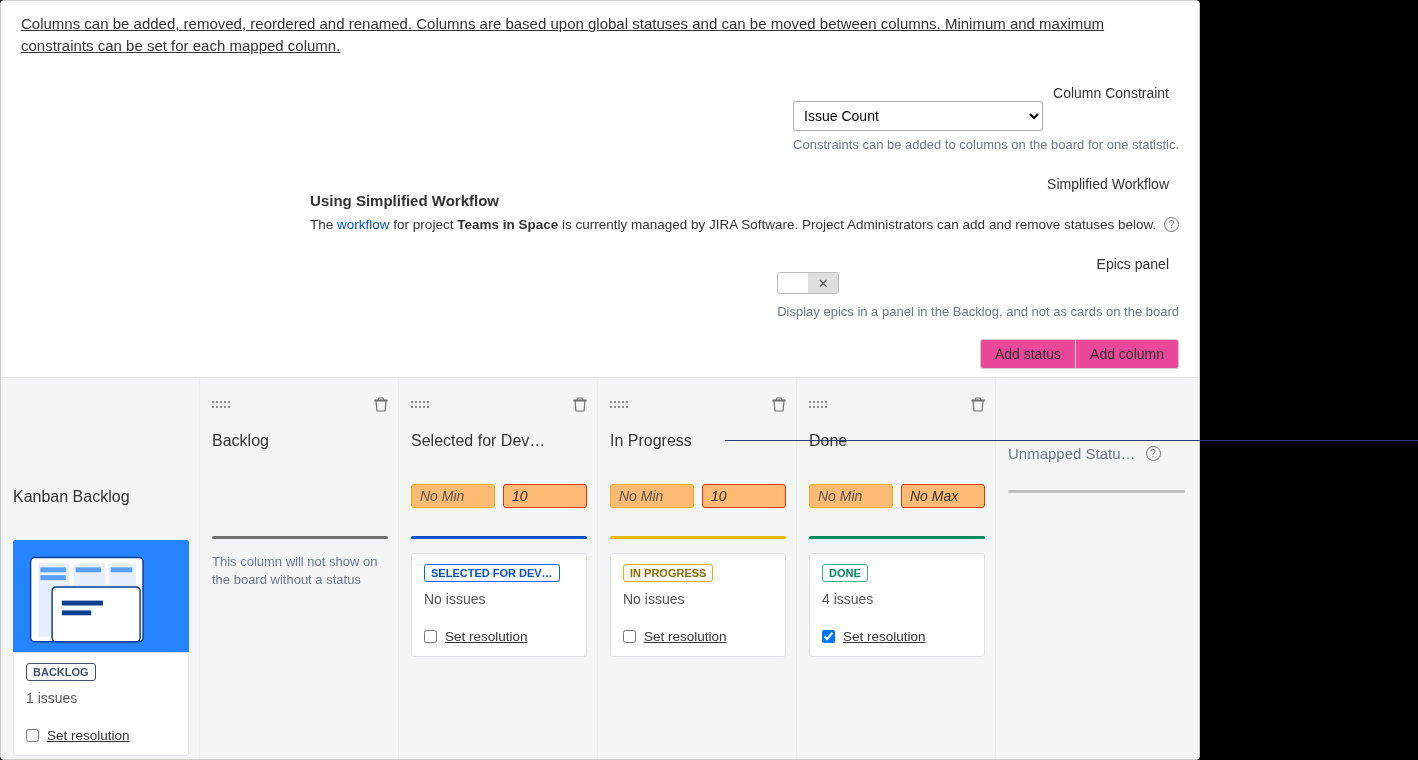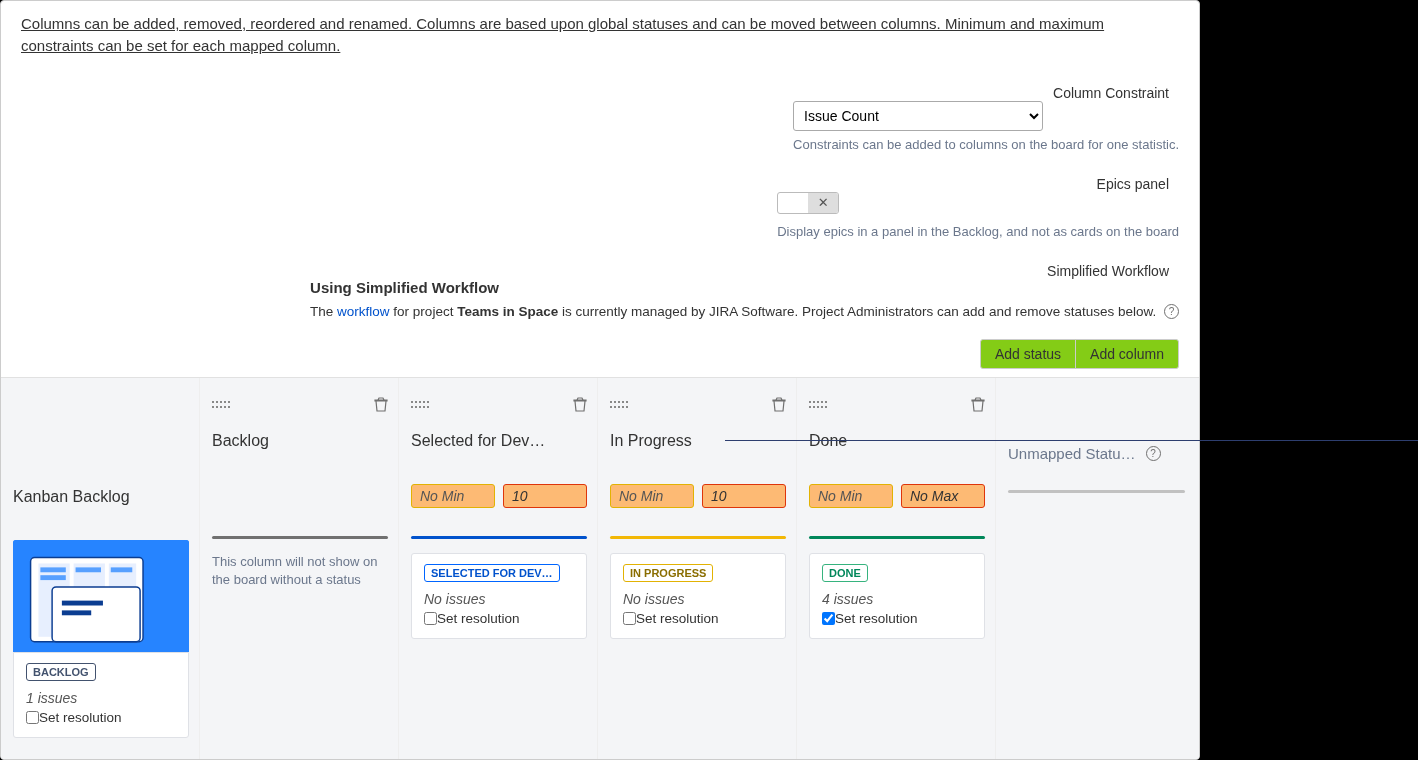--- a/index.html
+++ b/index.html
@@ -107,21 +107,21 @@
   .toggle-half.active { background: #dedede; }
   .toolbar {
     display: flex;
     justify-content: flex-end;
     padding: 0 20px 8px 20px;
     gap: 0;
   }
   .btn-group { display: inline-flex; }
   .btn {
     border: 1px solid #ccc;
-    background: #84cc16;
+    background: #ec4899;
     height: 30px;
     padding: 0 14px;
     font-size: 14px;
     color: #333;
     cursor: pointer;
     display: inline-flex;
     align-items: center;
   }
   .btn-left { border-radius: 3px 0 0 3px; }
   .btn-right { border-radius: 0 3px 3px 0; margin-left: -1px; }
@@ -231,28 +231,29 @@
     text-overflow: ellipsis;
   }
   .loz-blue  { color: #0052cc; border-color: #0065ff; background: #fff; }
   .loz-yellow{ color: #8a6d00; border-color: #e2b203; background: #fff; }
   .loz-green { color: #00875a; border-color: #36b37e; background: #fff; }
   .loz-gray  { color: #42526e; border-color: #42526e; background: #fff; }
   .issues-count {
     font-size: 14px;
     color: #555;
     margin-top: 6px;
-    font-style: italic;
   }
   .resolution-row {
-    margin-top: 4px;
+    margin-top: 22px;
     font-size: 13.5px;
     color: #333;
     display: flex;
     align-items: center;
+    gap: 8px;
+    text-decoration: underline;
   }
   .unmapped-title {
     font-size: 15px;
     color: #6b778c;
     margin-top: 51px;
     display: flex;
     align-items: center;
     gap: 6px;
     white-space: nowrap;
   }
@@ -288,40 +289,40 @@
       <div class="form-label">Column Constraint</div>
       <div class="form-field">
         <select class="constraint-select">
           <option>Issue Count</option>
         </select>
         <div class="field-help">Constraints can be added to columns on the board for one statistic.</div>
       </div>
     </div>
 
     <div class="form-row">
+      <div class="form-label">Simplified Workflow</div>
+      <div class="form-field">
+        <div class="workflow-status">Using Simplified Workflow</div>
+        <div class="workflow-desc">
+          <span>The </span><a href="#">workflow</a><span> for project </span><b>Teams in Space</b><span> is currently managed by JIRA Software. Project Administrators can add and remove statuses below.</span>
+          <span class="help-circle">?</span>
+        </div>
+      </div>
+    </div>
+
+    <div class="form-row">
       <div class="form-label">Epics panel</div>
       <div class="form-field">
         <div class="toggle-wrap">
           <div class="toggle-half"></div>
           <div class="toggle-half active">
               <span>✕</span>
             </div>
         </div>
         <div class="field-help" style="margin-top:10px">Display epics in a panel in the Backlog, and not as cards on the board</div>
-      </div>
-    </div>
-
-    <div class="form-row">
-      <div class="form-label">Simplified Workflow</div>
-      <div class="form-field">
-        <div class="workflow-status">Using Simplified Workflow</div>
-        <div class="workflow-desc">
-          <span>The </span><a href="#">workflow</a><span> for project </span><b>Teams in Space</b><span> is currently managed by JIRA Software. Project Administrators can add and remove statuses below.</span>
-          <span class="help-circle">?</span>
-        </div>
       </div>
     </div>
   </div>
 
   <div class="toolbar">
     <div class="btn-group">
       <button class="btn btn-left">Add status</button>
       <button class="btn btn-right">Add column</button>
     </div>
   </div>

